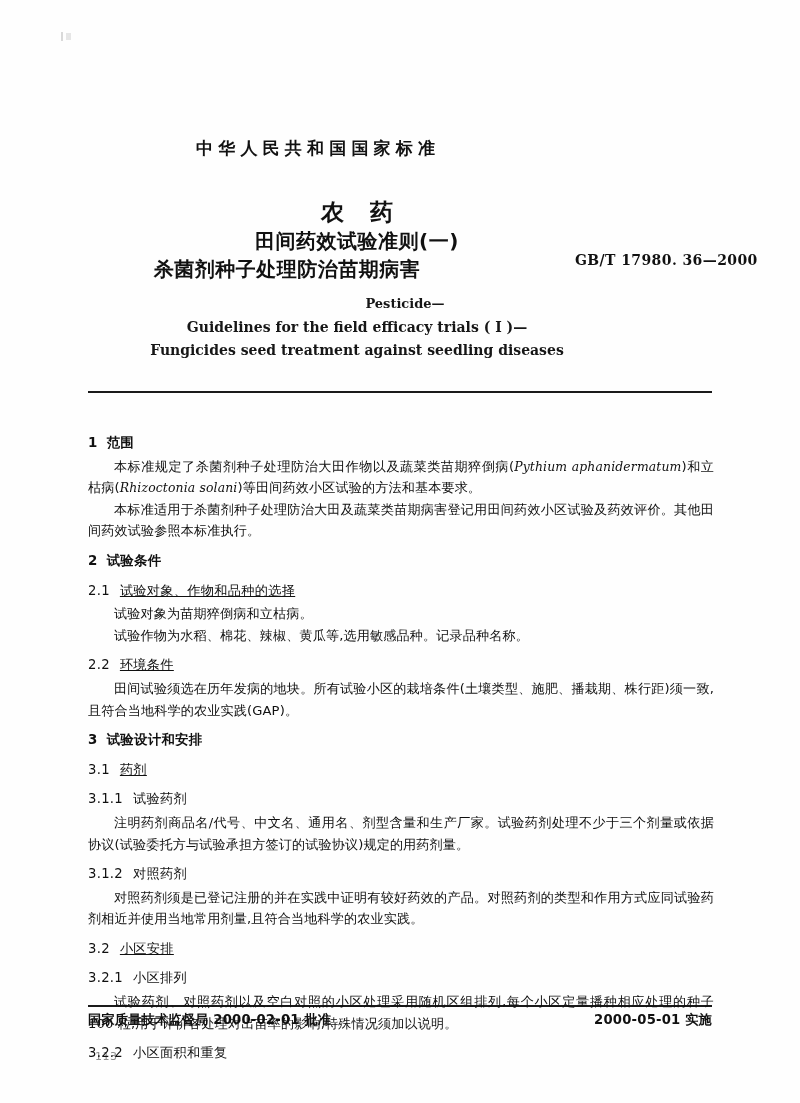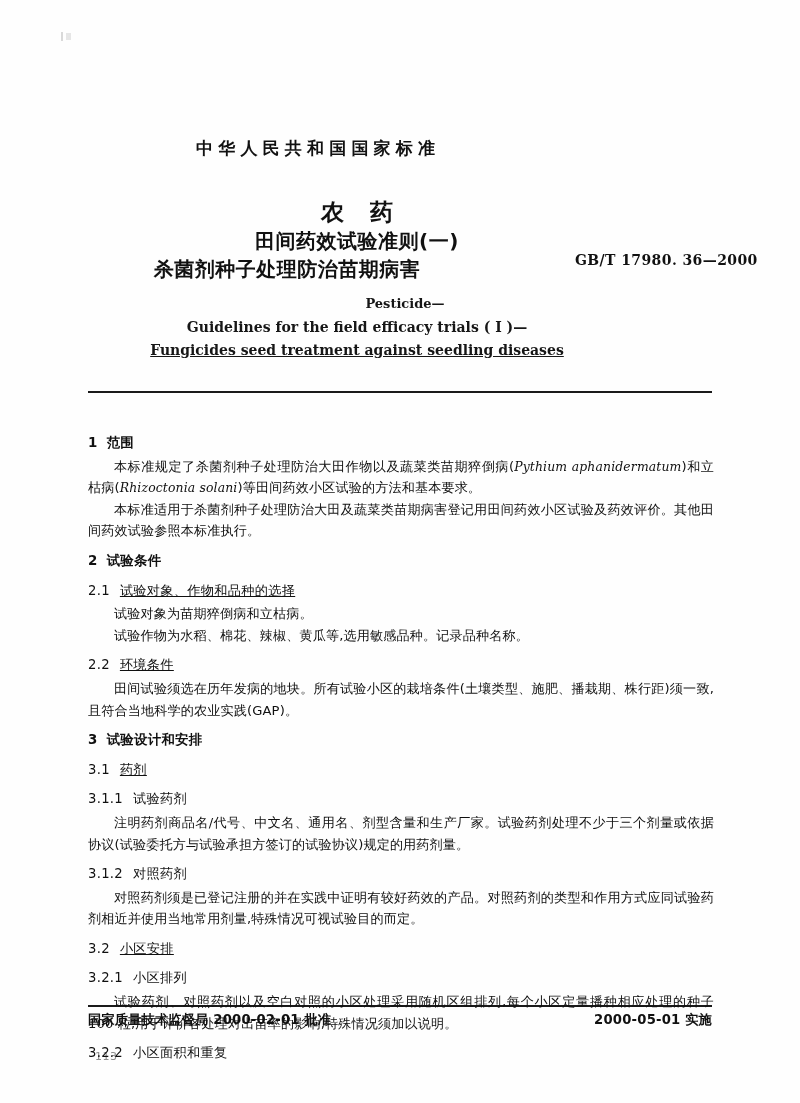--- a/index.html
+++ b/index.html
@@ -120,21 +120,21 @@
     width: 800px;
     text-align: center;
     padding-right: 86px;
     box-sizing: border-box;
     font-family: "DejaVu Serif", "Liberation Serif", serif;
     font-weight: 700;
     color: #161616;
   }
   #title-en-1 { top: 296px; font-size: 13px; margin-left: 48px; }
   #title-en-2 { top: 319px; font-size: 14px; }
-  #title-en-3 { top: 342px; font-size: 14px; text-decoration: underline; }
+  #title-en-3 { top: 342px; font-size: 14px; }
 
   #header-rule {
     position: absolute;
     left: 88px;
     top: 391px;
     width: 624px;
     height: 2px;
     background: #1a1a1a;
   }
 
@@ -241,21 +241,21 @@
     <p class="para">田间试验须选在历年发病的地块。所有试验小区的栽培条件(土壤类型、施肥、播栽期、株行距)须一致,且符合当地科学的农业实践(GAP)。</p>
 
     <div class="clause-h lvl1"><span class="num">3</span><span>试验设计和安排</span></div>
 
     <div class="clause-h lvl2"><span class="num">3.1</span><span>药剂</span></div>
 
     <div class="clause-h lvl3"><span class="num">3.1.1</span><span>试验药剂</span></div>
     <p class="para">注明药剂商品名/代号、中文名、通用名、剂型含量和生产厂家。试验药剂处理不少于三个剂量或依据协议(试验委托方与试验承担方签订的试验协议)规定的用药剂量。</p>
 
     <div class="clause-h lvl3"><span class="num">3.1.2</span><span>对照药剂</span></div>
-    <p class="para">对照药剂须是已登记注册的并在实践中证明有较好药效的产品。对照药剂的类型和作用方式应同试验药剂相近并使用当地常用剂量,特殊情况可视试验目的而定。</p>
+    <p class="para">对照药剂须是已登记注册的并在实践中证明有较好药效的产品。对照药剂的类型和作用方式应同试验药剂相近并使用当地常用剂量,且符合当地科学的农业实践。</p>
 
     <div class="clause-h lvl2"><span class="num">3.2</span><span>小区安排</span></div>
 
     <div class="clause-h lvl3"><span class="num">3.2.1</span><span>小区排列</span></div>
     <p class="para">试验药剂、对照药剂以及空白对照的小区处理采用随机区组排列,每个小区定量播种相应处理的种子 100 粒,用于评价各处理对出苗率的影响,特殊情况须加以说明。</p>
 
     <div class="clause-h lvl3"><span class="num">3.2.2</span><span>小区面积和重复</span></div>
 
   </div>
 

